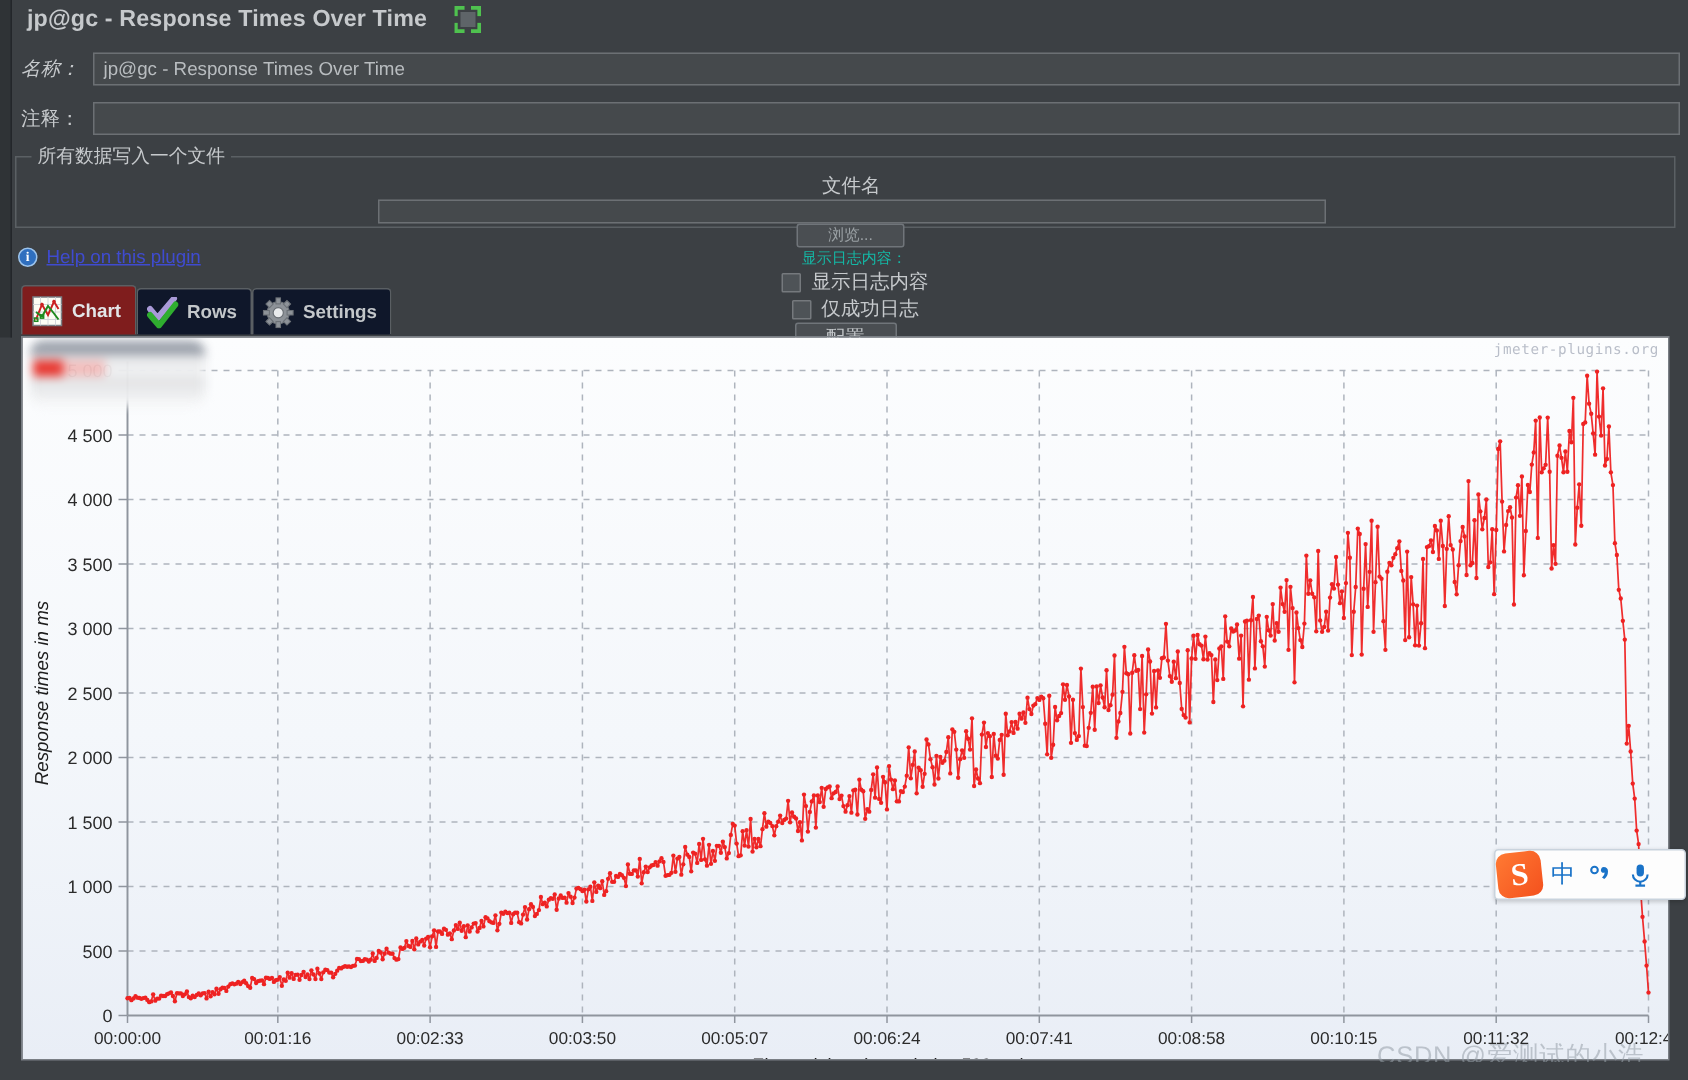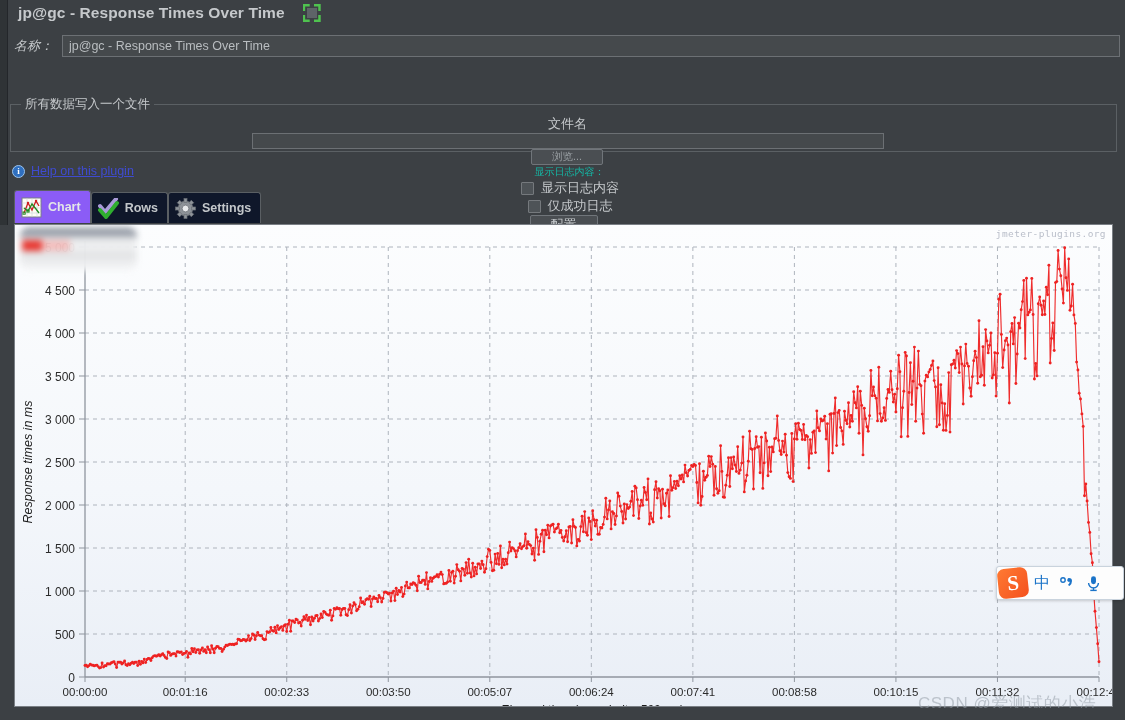--- a/index.html
+++ b/index.html
@@ -194,21 +194,21 @@
     border: 1px solid #5a5f63;
     border-bottom: none;
     border-radius: 3px 3px 0 0;
     color: #c3c7ca;
     font-size: 12.5px;
     font-weight: bold;
     cursor: pointer;
     white-space: nowrap;
   }
   .tab.active {
-    background: #8b5cf6;
+    background: #7f1d1d;
     color: #e3e6e8;
     height: 33px;
   }
   .tab-ico { width: 21px; height: 21px; flex: 0 0 21px; }
 
   
   .chart-panel {
     position: absolute;
     left: 14px; top: 224px;
     width: 1099px; height: 483px;
@@ -318,20 +318,24 @@
         <i></i>
         <i></i>
     </div>
   </div>
 
   <div class="form-row" id="row-name">
     <span class="form-label">名称：</span>
     <input class="txt-field" id="name-input" type="text" value="jp@gc - Response Times Over Time" style="">
   </div>
 
+  <div class="form-row" id="row-note">
+    <span class="form-label">注释：</span>
+    <input class="txt-field" id="note-input" type="text" value="" style="">
+  </div>
 
   <div class="groupbox">
     <div class="groupbox-title">所有数据写入一个文件</div>
     <div class="gb-inner">
       <span class="gb-label">文件名</span>
       <input class="txt-field" id="file-input" type="text" value="" style="">
       <button class="btn" id="browse-btn">浏览...</button>
       <span class="log-label">显示日志内容：</span>
 
       <div class="chk-wrap">

